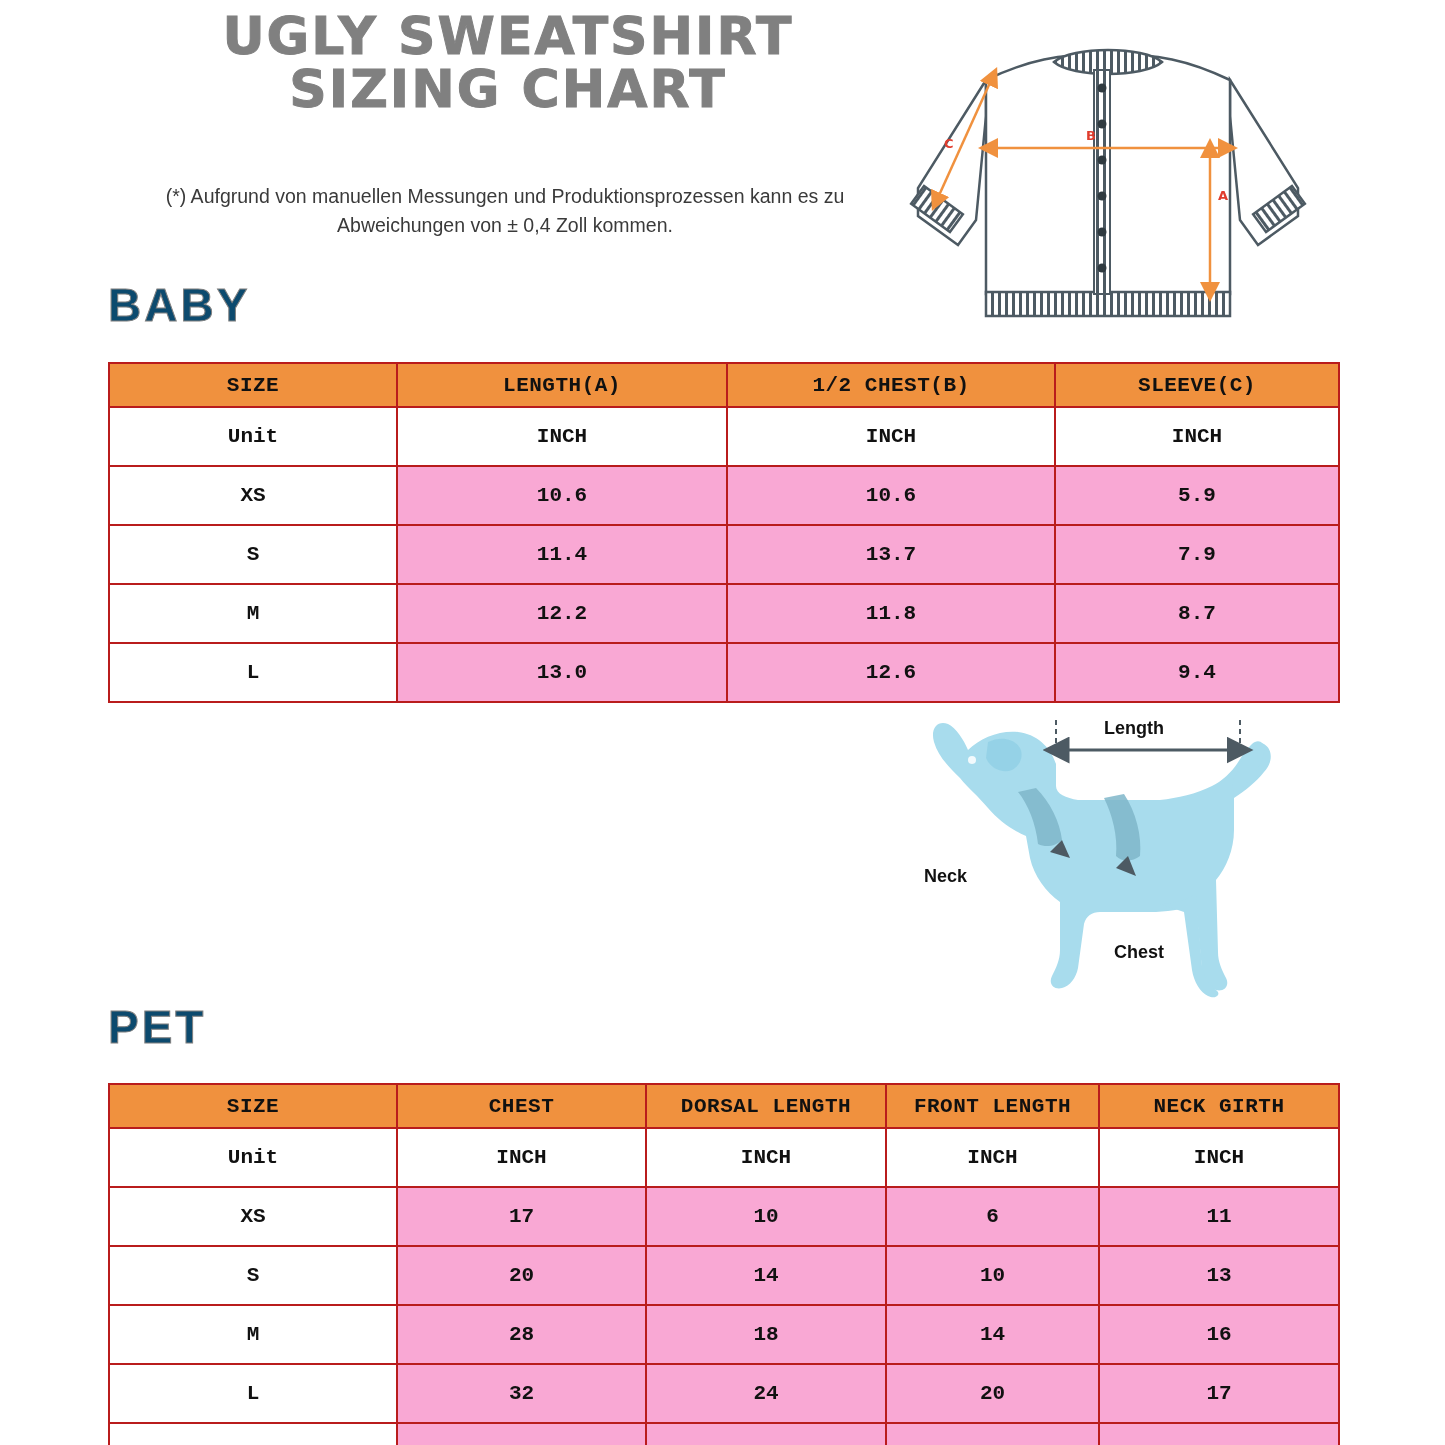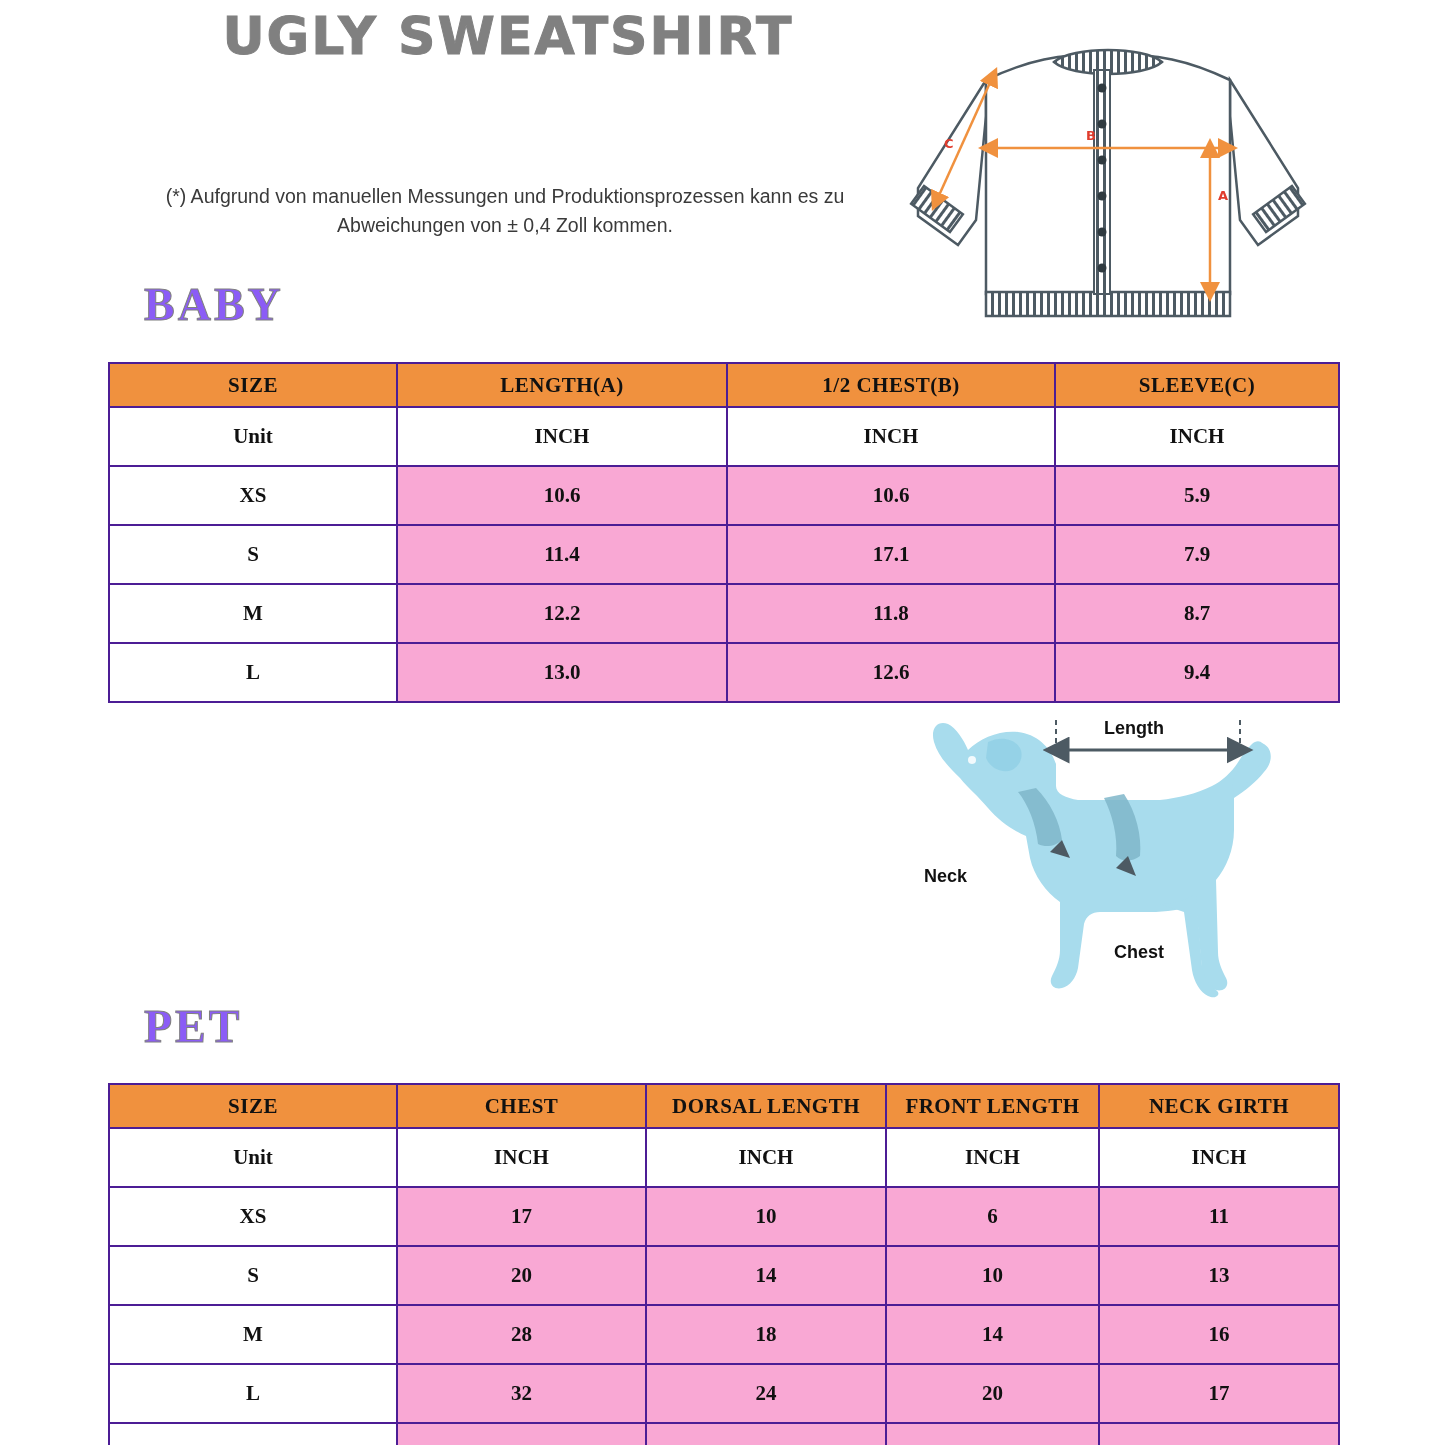--- a/index.html
+++ b/index.html
@@ -42,46 +42,45 @@
     text-align: center;
     font-size: 19.5px;
     color: #3a3a3a;
     line-height: 1.5;
     font-family: "Liberation Sans", sans-serif;
   }
 
   
   .section-heading {
     position: absolute;
-    font-family: Liberation Serif, serif;
+    font-family: Liberation Sans, sans-serif;
     font-weight: bold;
-    color: #8b5cf6;
+    color: #0c4a6e;
     font-size: 46px;
     letter-spacing: 3px;
     text-transform: uppercase;
-    margin-left: 36px;
     -webkit-text-stroke: 1px #808080;
   }
   #heading-baby { left: 108px; top: 278px; }
   #heading-pet  { left: 108px; top: 1000px; }
 
   
   table.size-table {
     position: absolute;
     border-collapse: collapse;
     table-layout: fixed;
     background: #fff;
   }
   table.size-table th,
   table.size-table td {
-    border: 2px solid #4c1d95;
+    border: 2px solid #b91c1c;
     text-align: center;
     font-weight: bold;
     color: #111;
-    font-family: Liberation Serif, serif;
+    font-family: Liberation Mono, monospace;
   }
   table.size-table thead th {
     background: #f0913e;
     color: #111;
     font-size: 21px;
     letter-spacing: 0.5px;
     height: 44px;
   }
   table.size-table tbody td {
     font-size: 21px;
@@ -125,20 +124,21 @@
     height: 340px;
   }
   svg { display: block; }
 </style>
 </head>
 <body>
 
 <div class="title-block">
   <h1 class="main-title">
     <span>Ugly Sweatshirt</span>
+    <span class="line2">Sizing Chart</span>
   </h1>
 </div>
 
 <div class="disclaimer">(*) Aufgrund von manuellen Messungen und Produktionsprozessen kann es zu Abweichungen von ± 0,4 Zoll kommen.</div>
 
 <div class="sweater-wrap">
   <svg width="500" height="320" viewBox="0 0 500 320">
     <defs>
       <pattern id="ribbing" width="7" height="8" patternUnits="userSpaceOnUse">
         <rect width="7" height="8" fill="#ffffff"></rect>
@@ -219,21 +219,21 @@
     </tr>
     <tr>
       <td class="label-cell">XS</td>
       <td class="value-cell">10.6</td>
       <td class="value-cell">10.6</td>
       <td class="value-cell">5.9</td>
     </tr>
     <tr>
       <td class="label-cell">S</td>
       <td class="value-cell">11.4</td>
-      <td class="value-cell">17.1</td>
+      <td class="value-cell">13.7</td>
       <td class="value-cell">7.9</td>
     </tr>
     <tr>
       <td class="label-cell">M</td>
       <td class="value-cell">12.2</td>
       <td class="value-cell">11.8</td>
       <td class="value-cell">8.7</td>
     </tr>
     <tr>
       <td class="label-cell">L</td>

